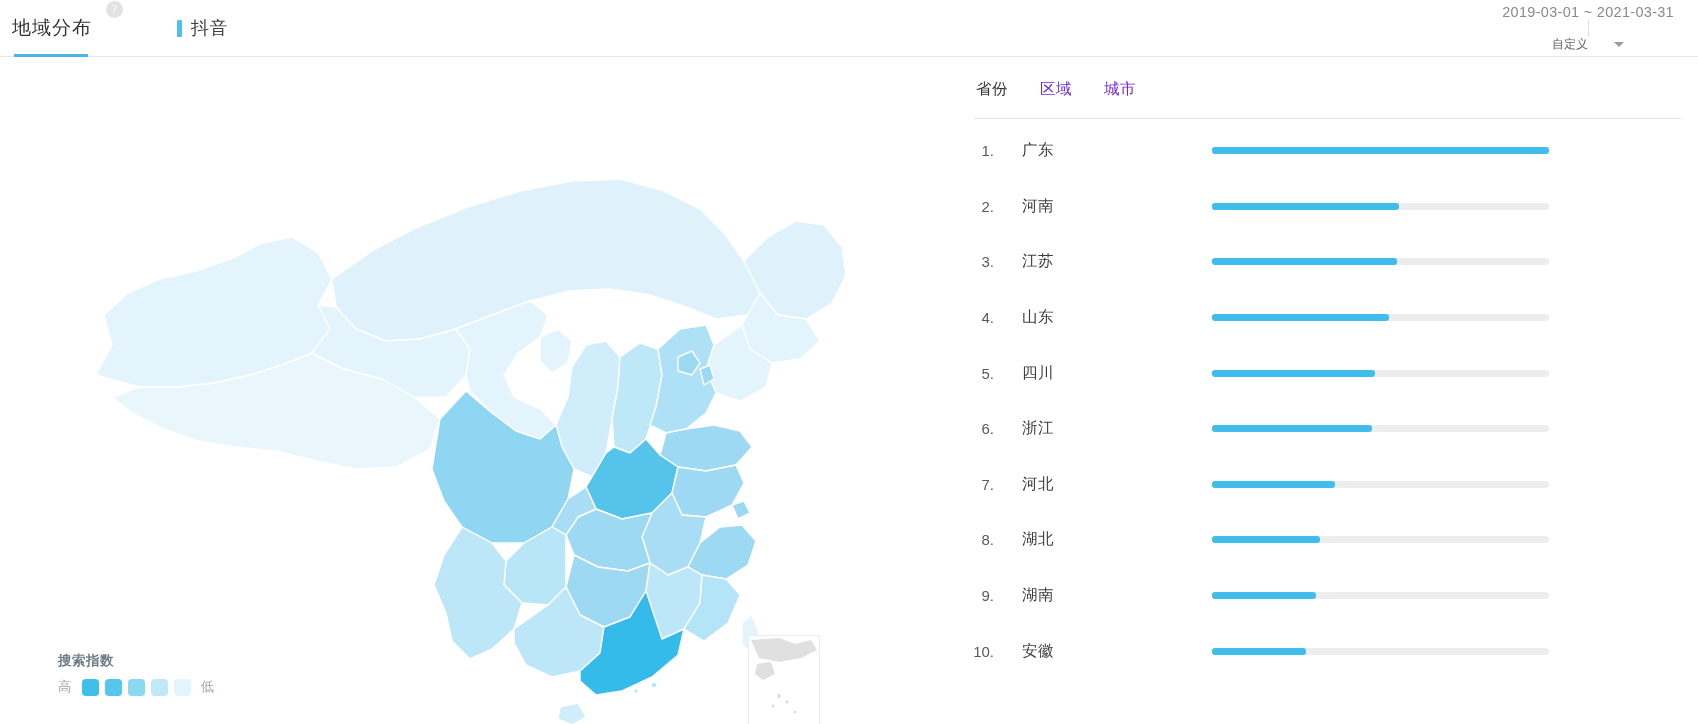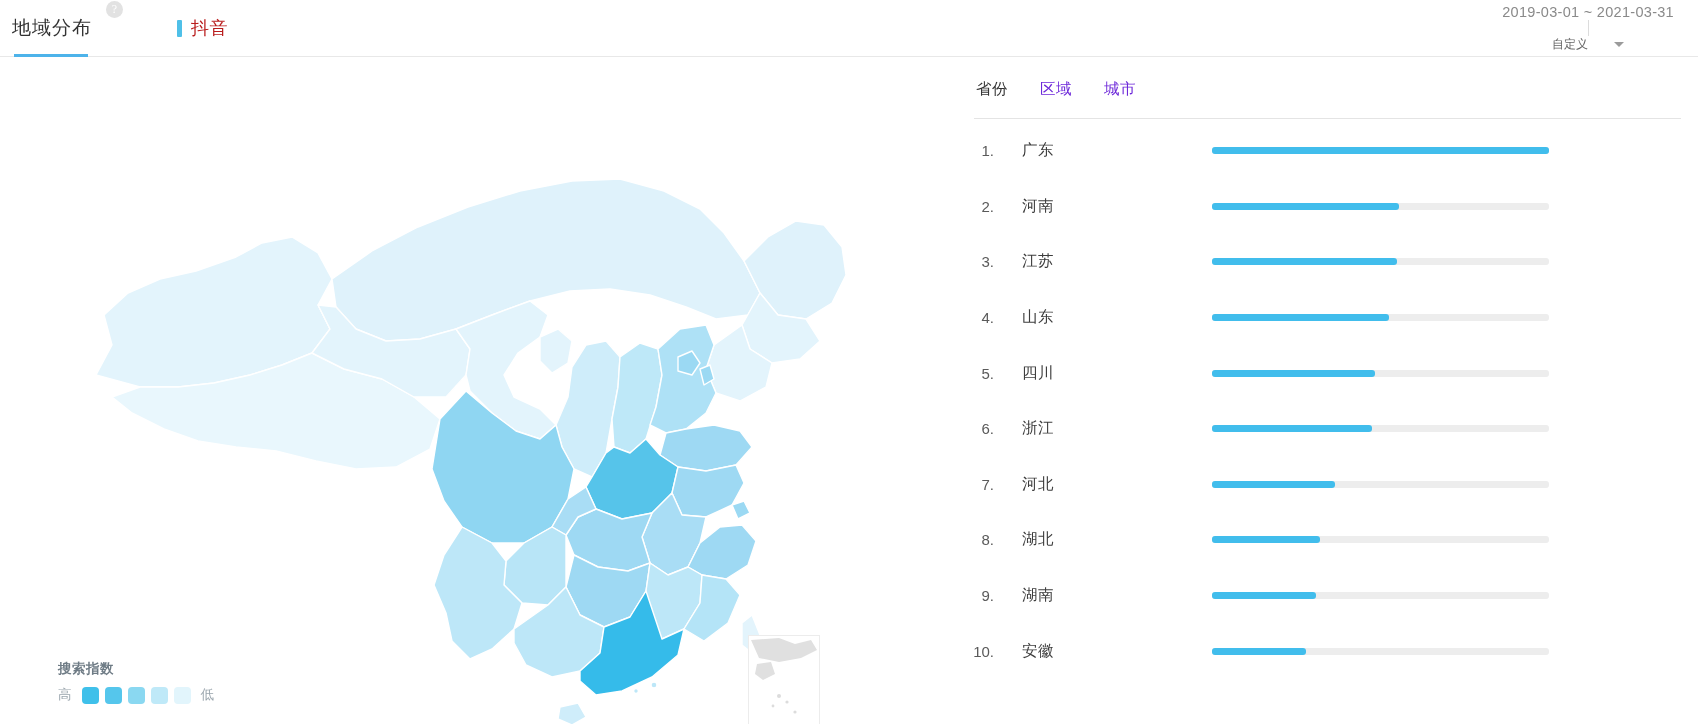--- a/index.html
+++ b/index.html
@@ -65,21 +65,21 @@
     margin-left: 54px;
   }
   .keyword-bar {
     width: 5px; height: 17px;
     background: #4fc0e8;
     margin-right: 9px;
     border-radius: 1px;
   }
   .keyword-label {
     font-size: 18px;
-    color: #b91c1c;
+    color: #404040;
     letter-spacing: 0.5px;
   }
   .header-right {
     margin-left: auto;
     display: flex;
     align-items: center;
     color: #888;
     font-size: 14.5px;
     flex-direction: column;
   }
@@ -115,21 +115,21 @@
     position: relative;
     width: 940px;
     height: 100%;
     overflow: hidden;
   }
   .map-svg { position: absolute; top: 0; left: 0; }
 
   .legend {
     position: absolute;
     left: 58px;
-    bottom: 20px;
+    bottom: 28px;
     user-select: none;
   }
   .legend-title {
     font-size: 13.5px;
     color: #6e7b85;
     font-weight: bold;
     margin-bottom: 8px;
     letter-spacing: 0.5px;
   }
   .legend-scale {

